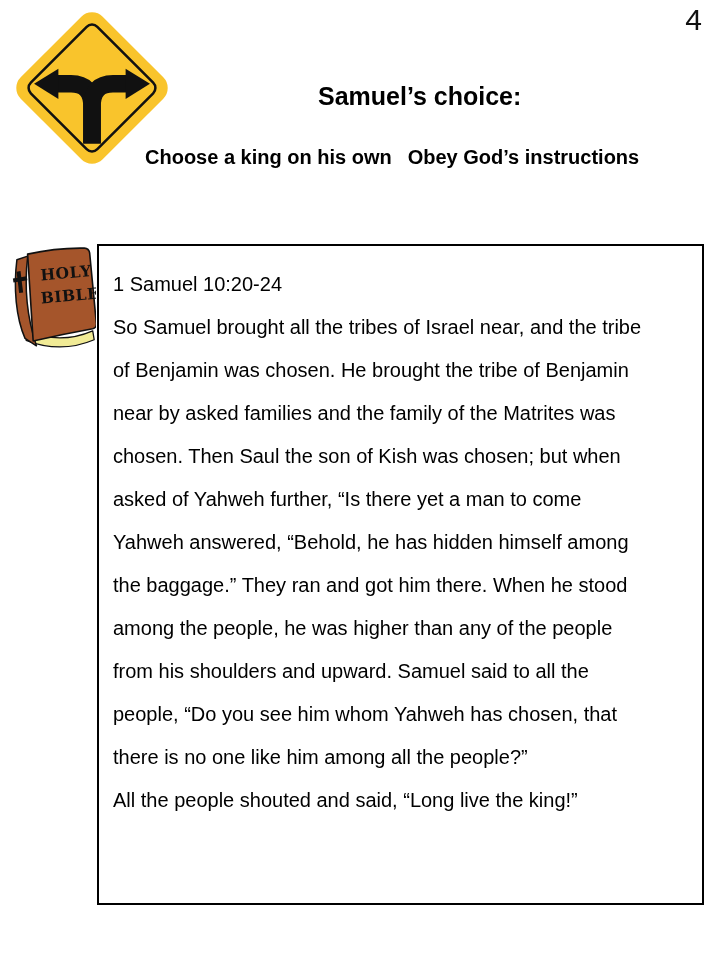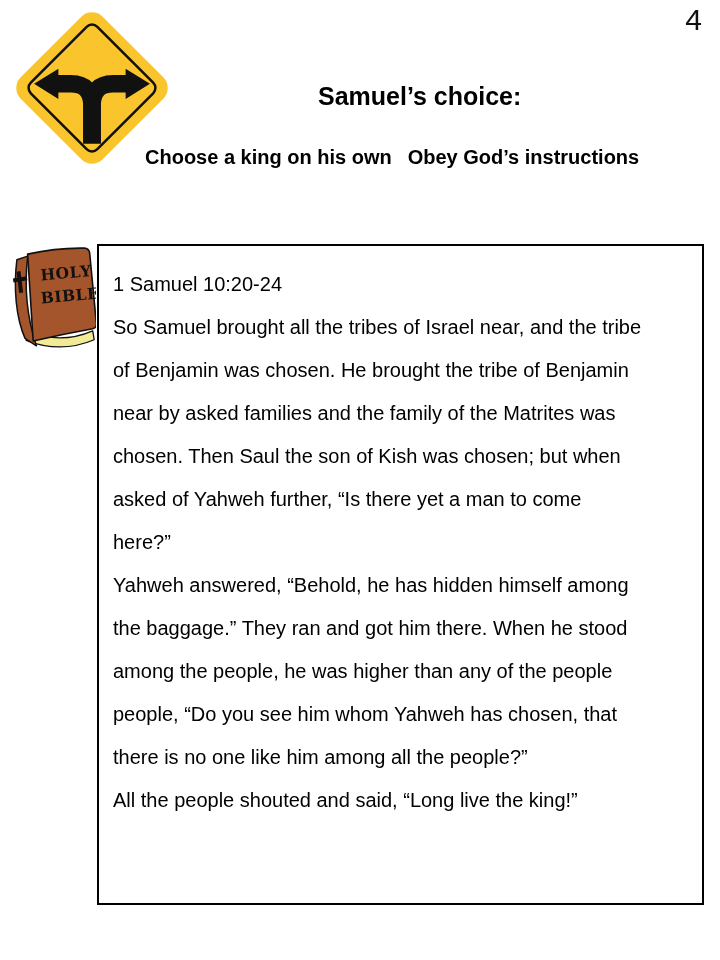--- a/index.html
+++ b/index.html
@@ -123,22 +123,22 @@
     </svg>
   </div>
 
   <div class="scripture-box">
     <div class="scripture-line">1 Samuel 10:20-24</div>
     <div class="scripture-line">So Samuel brought all the tribes of Israel near, and the tribe</div>
     <div class="scripture-line">of Benjamin was chosen. He brought the tribe of Benjamin</div>
     <div class="scripture-line">near by asked families and the family of the Matrites was</div>
     <div class="scripture-line">chosen. Then Saul the son of Kish was chosen; but when</div>
     <div class="scripture-line">asked of Yahweh further, “Is there yet a man to come</div>
-    <div class="scripture-line">here?”</div>
     <div class="scripture-line">Yahweh answered, “Behold, he has hidden himself among</div>
     <div class="scripture-line">the baggage.” They ran and got him there. When he stood</div>
     <div class="scripture-line">among the people, he was higher than any of the people</div>
+    <div class="scripture-line">from his shoulders and upward. Samuel said to all the</div>
     <div class="scripture-line">people, “Do you see him whom Yahweh has chosen, that</div>
     <div class="scripture-line">there is no one like him among all the people?”</div>
     <div class="scripture-line">All the people shouted and said, “Long live the king!”</div>
   </div>
 
 </div>
 
 </body></html>

